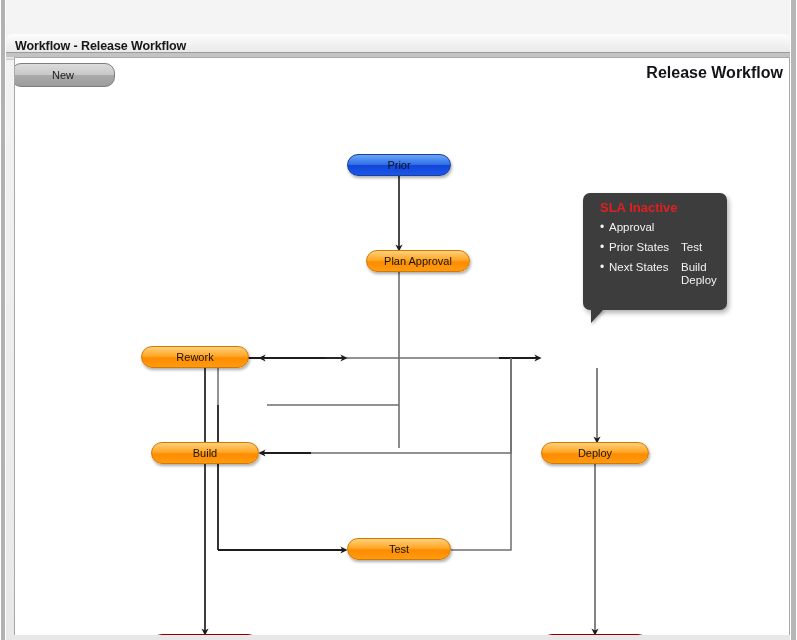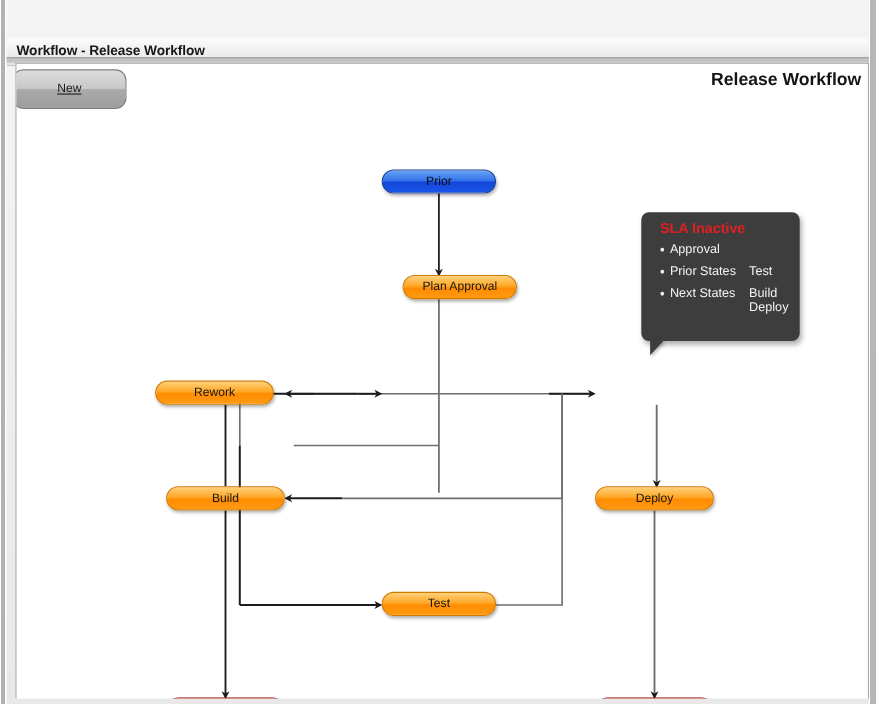--- a/index.html
+++ b/index.html
@@ -64,27 +64,26 @@
   }
 
   
   .pane{
     position:absolute;left:14px;top:57px;width:776px;height:578px;
     background:#ffffff;border:1px solid #a9a9a9;border-bottom:none;
     box-sizing:border-box;overflow:hidden;
   }
   .toolbar{position:absolute;left:0;top:0;width:100%;height:30px;}
   .btn-new{
-    position:absolute;left:-4px;top:5px;width:104px;height:36px;
+    position:absolute;left:-4px;top:5px;width:104px;height:24px;
     border:1px solid #7d7d7d;border-radius:10px;box-sizing:border-box;
     background:linear-gradient(#dcdcdc 0%,#c8c8c8 48%,#a9a9a9 52%,#9d9d9d 100%);
     font-size:11px;color:#1d1d20;
     display:flex;align-items:center;justify-content:center;
     cursor:pointer;
-    text-decoration:underline;
   }
   .pane-title{
     position:absolute;right:6px;top:6px;
     font-size:16px;font-weight:bold;color:#141418;
     white-space:nowrap;
   }
 
   
   .canvas{position:absolute;left:0;top:30px;width:776px;height:548px;}
   .canvas svg{position:absolute;left:0;top:0;}

